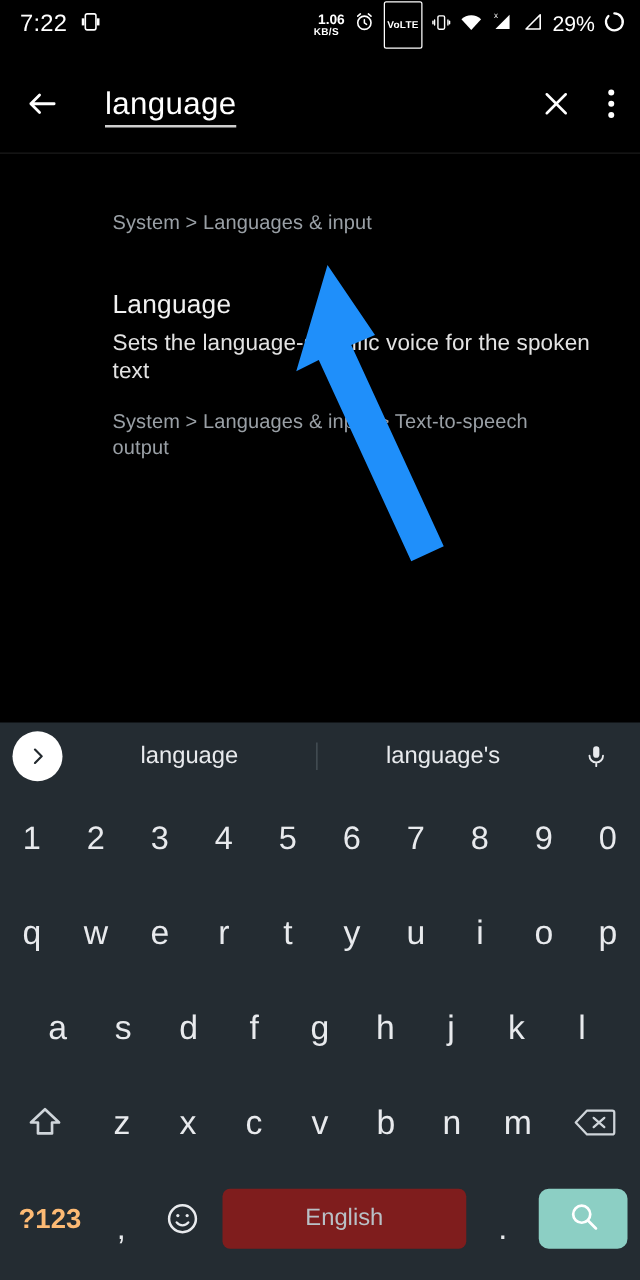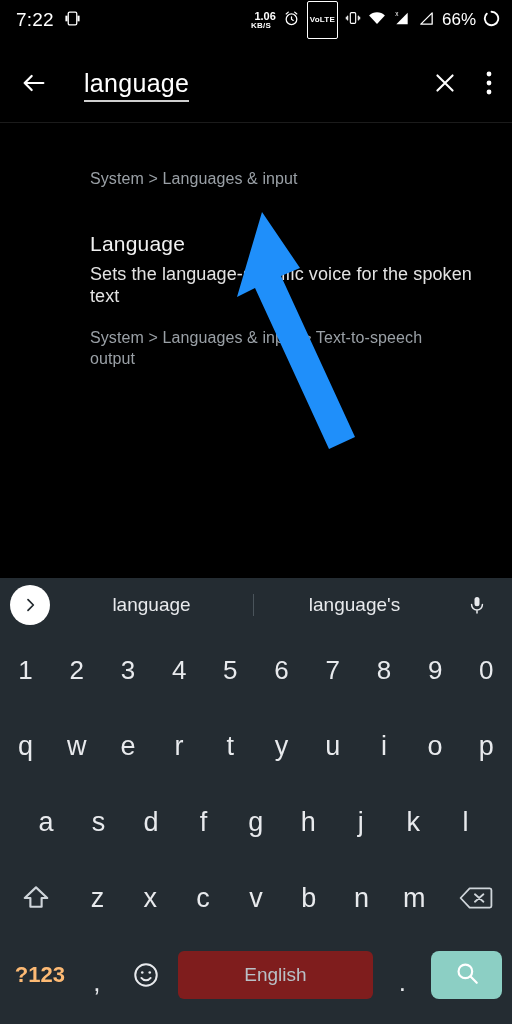--- a/index.html
+++ b/index.html
@@ -183,21 +183,21 @@
         <svg width="18" height="17" viewBox="0 0 24 24">
           <path d="M20 20H4L20 4Z" fill="#fff"></path>
           <text x="2.5" y="8" font-size="9" fill="#fff" font-family="Liberation Sans, sans-serif">x</text>
         </svg>
       </span>
       <span class="icon-sm">
         <svg width="17" height="17" viewBox="0 0 24 24">
           <path d="M20 20H4L20 4Z" fill="none" stroke="#fff" stroke-width="1.8" stroke-linejoin="round"></path>
         </svg>
       </span>
-      <span class="sb-batt">66%</span>
+      <span class="sb-batt">29%</span>
       <span class="icon-sm">
         <svg width="17" height="17" viewBox="0 0 24 24">
           <path d="M12 2.5a9.5 9.5 0 1 1-6.7 2.8" fill="none" stroke="#fff" stroke-width="2.6" stroke-linecap="round"></path>
         </svg>
       </span>
     </div>
   </div>
 
   <div class="searchbar">
     <span class="appbar-icon">

